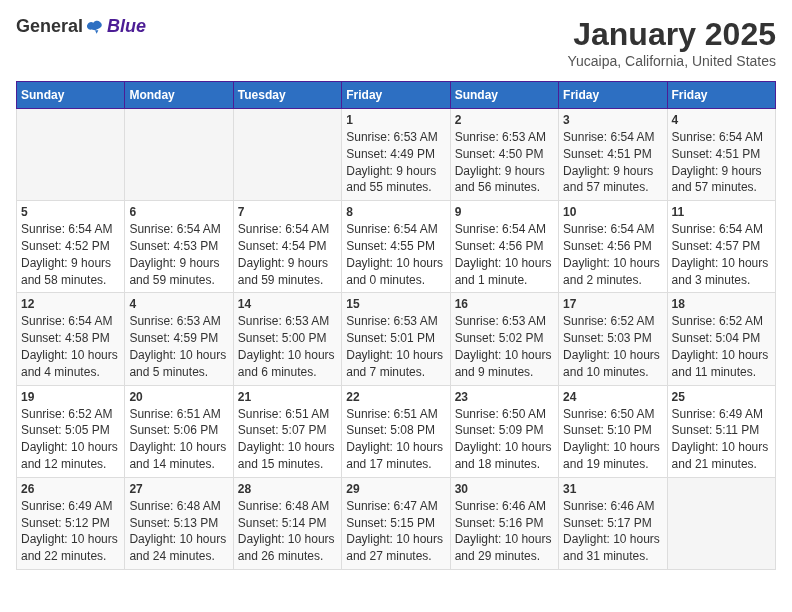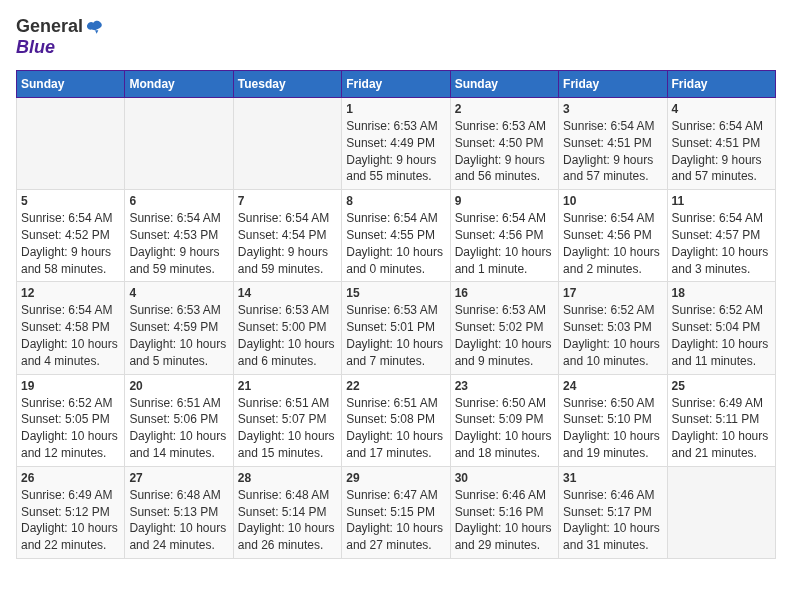--- a/index.html
+++ b/index.html
@@ -11,21 +11,21 @@
       padding: 16px;
     }
     .header {
       display: flex;
       justify-content: space-between;
       align-items: flex-start;
       margin-bottom: 12px;
     }
     .logo {
       display: flex;
-      flex-direction: column;
+      flex-direction: row;
       align-items: flex-start;
     }
     .logo-text {
       display: flex;
       align-items: center;
     }
     .logo-icon {
       width: 20px;
       height: 20px;
       margin-left: 2px;
@@ -96,20 +96,24 @@
       <span style="font-size:18px;font-weight:bold;color:#333;">General</span>
       <svg class="logo-icon" viewBox="0 0 24 20" style="margin: 0 2px;">
         <path d="M18 4 C16 2, 12 2, 10 5 C8 3, 4 4, 3 7 C1 10, 4 14, 8 13 L12 14 L16 12 C20 11, 22 7, 18 4Z" fill="#2d6fc2"></path>
         <path d="M12 14 L14 18 L16 14" fill="#2d6fc2"></path>
       </svg>
     </div>
     <div>
       <span style="font-size:18px;font-weight:bold;color:#4c1d95;font-style:italic;">Blue</span>
     </div>
   </div>
+  <div class="title-section">
+    <div class="month-title">January 2025</div>
+    <div class="location">Yucaipa, California, United States</div>
+  </div>
 </div>
 
 <table class="calendar">
   <thead>
     <tr>
     <th>Sunday</th>
         <th>Monday</th>
         <th>Tuesday</th>
         <th>Friday</th>
         <th>Sunday</th>

